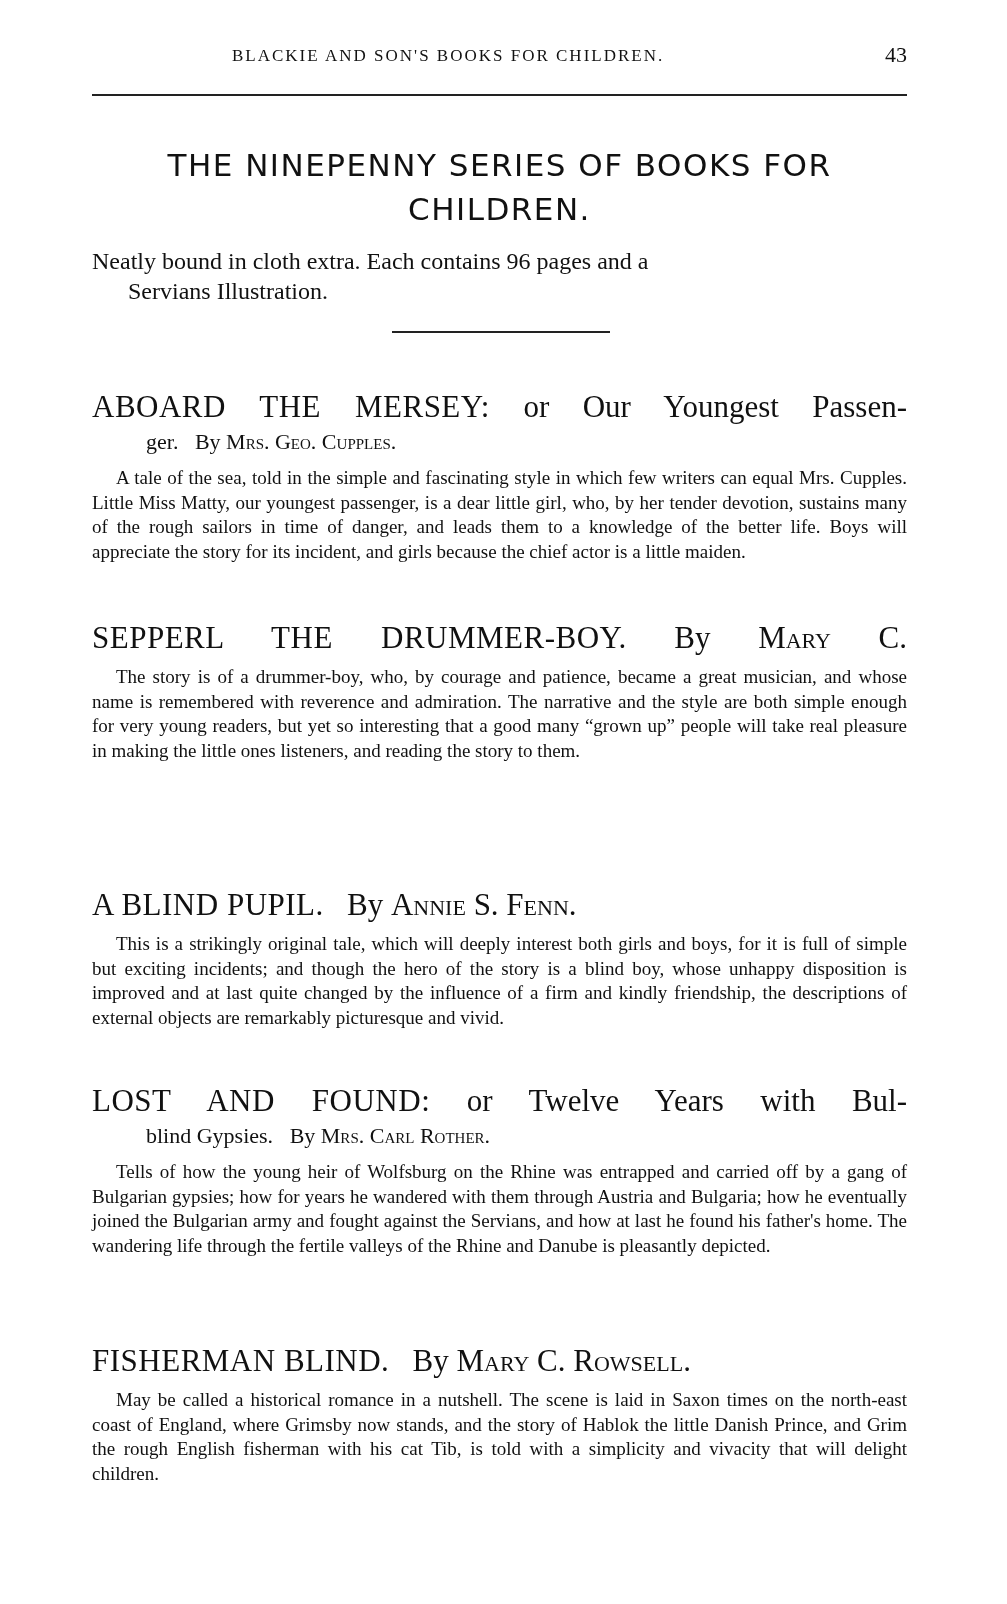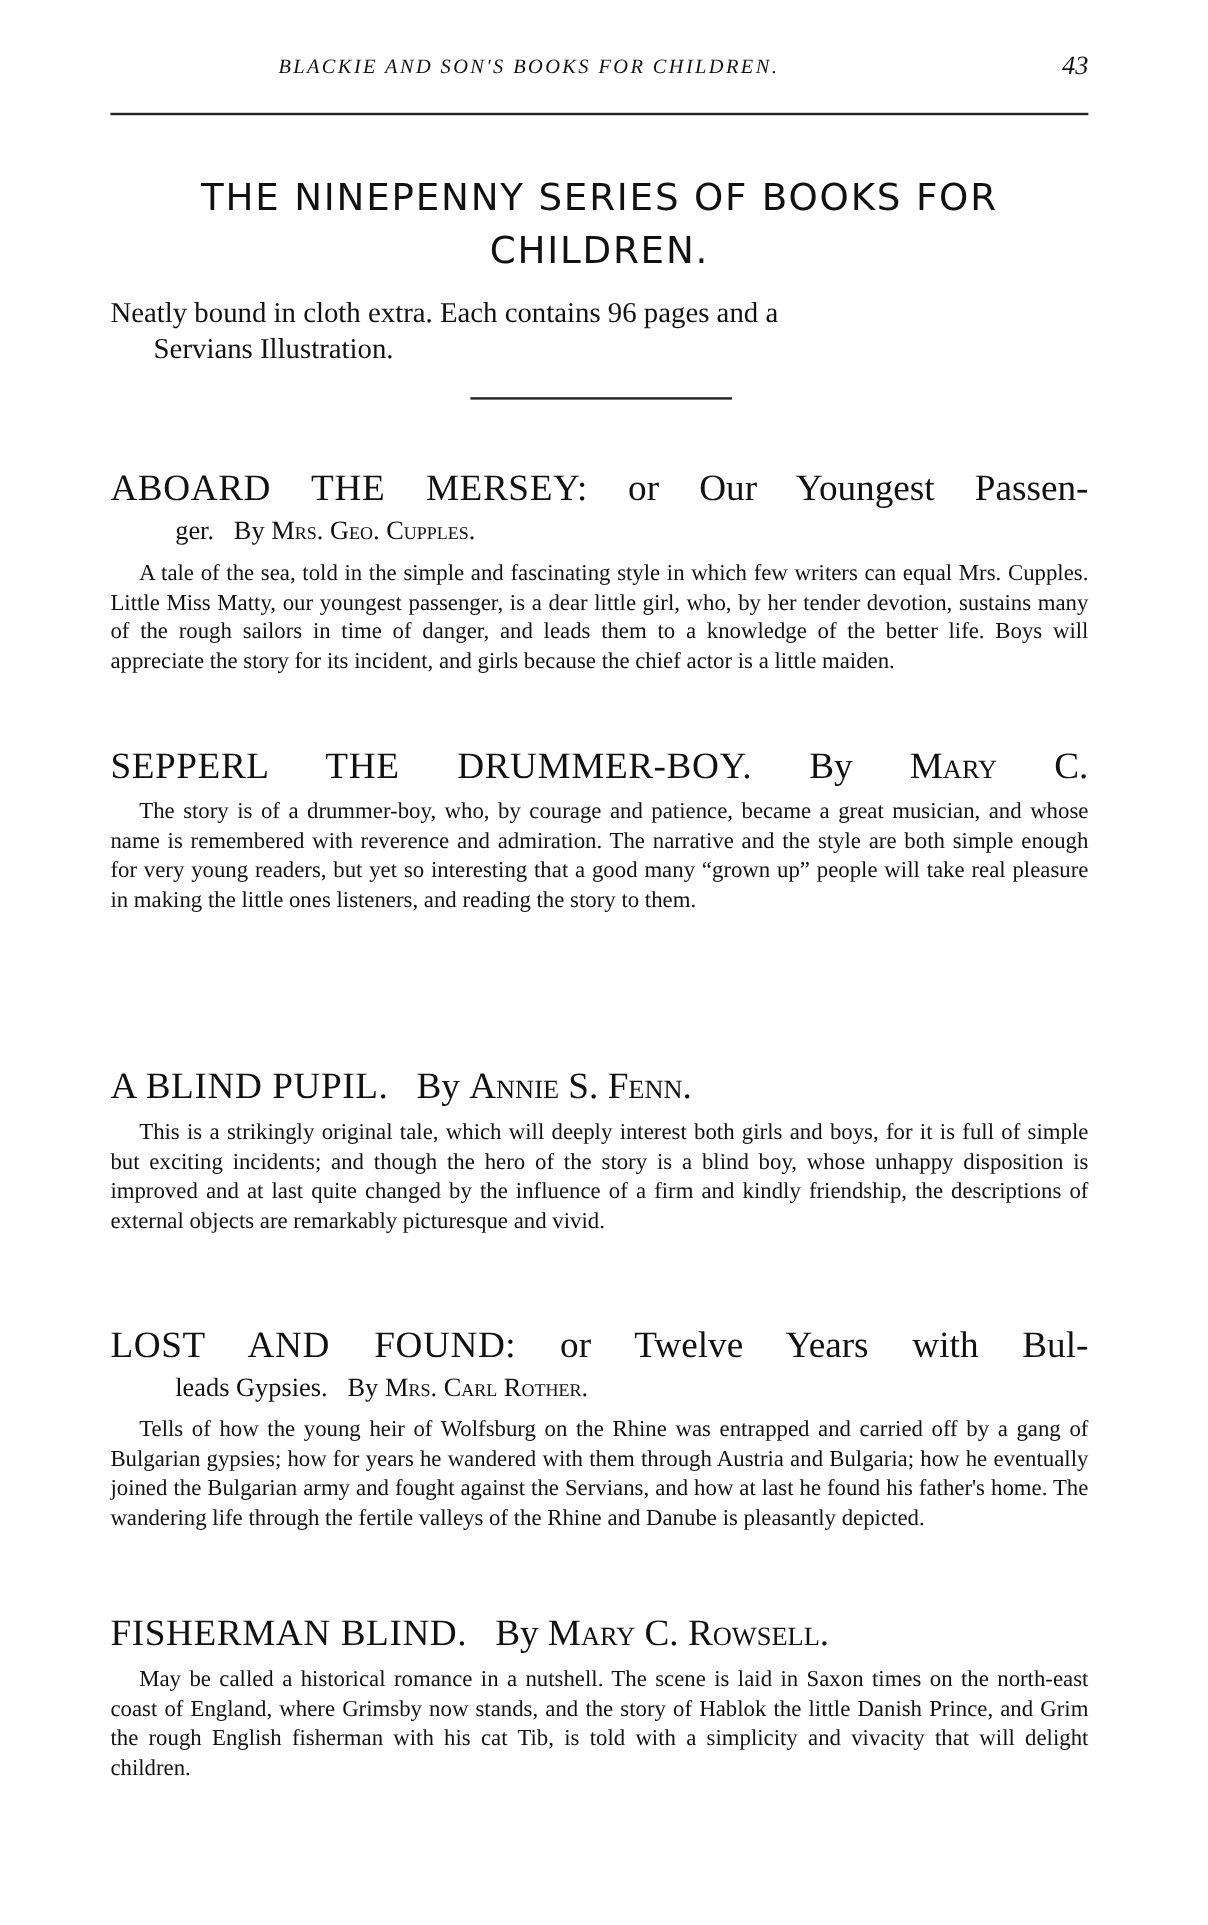--- a/index.html
+++ b/index.html
@@ -2,21 +2,21 @@
 <html><head>
   <meta charset="utf-8">
   <style>
     html, body { margin: 0; padding: 0; background: #ffffff; }
     body {
       width: 1007px; height: 1604px; position: relative; overflow: hidden;
       color: #111111;
       font-family: "Liberation Serif", "DejaVu Serif", serif;
     }
     .running-head {
-      position: absolute; left: 92px; top: 42px; width: 815px; height: 30px; font-style: italic;
+      position: absolute; left: 92px; top: 42px; width: 815px; height: 30px;
     }
     .running-head .rh-title {
       position: absolute; left: 140px; top: 4px;
       font-size: 17px; letter-spacing: 2px; text-transform: uppercase;
     }
     .running-head .rh-page {
       position: absolute; right: 0; top: 0; font-size: 22px;
     }
     .head-rule {
       position: absolute; left: 92px; top: 94px; width: 815px; height: 0;
@@ -92,26 +92,26 @@
 
 <div class="entry" style="top:886px;">
   <p class="entry-title single">
     <span class="big">A BLIND PUPIL.</span>&nbsp;&nbsp;
     <span>By</span>
     <span class="sc">Annie S. Fenn.</span>
   </p>
   <p class="entry-body">This is a strikingly original tale, which will deeply interest both girls and boys, for it is full of simple but exciting incidents; and though the hero of the story is a blind boy, whose unhappy disposition is improved and at last quite changed by the influence of a firm and kindly friendship, the descriptions of external objects are remarkably picturesque and vivid.</p>
 </div>
 
-<div class="entry" style="top:1082px;margin-top:20px;">
+<div class="entry" style="top:1082px;">
   <p class="entry-title">
     <span class="big">LOST AND FOUND:</span><span> or Twelve Years with Bul-</span>
   </p>
   <p class="entry-title-cont">
-    <span>leads Gypsies.</span>&nbsp;&nbsp;
+    <span>blind Gypsies.</span>&nbsp;&nbsp;
     <span>By</span>
     <span class="sc">Mrs. Carl Rother.</span>
   </p>
   <p class="entry-body">Tells of how the young heir of Wolfsburg on the Rhine was entrapped and carried off by a gang of Bulgarian gypsies; how for years he wandered with them through Austria and Bulgaria; how he eventually joined the Bulgarian army and fought against the Servians, and how at last he found his father's home. The wandering life through the fertile valleys of the Rhine and Danube is pleasantly depicted.</p>
 </div>
 
 <div class="entry" style="top:1342px;">
   <p class="entry-title single">
     <span class="big">FISHERMAN BLIND.</span>&nbsp;&nbsp;
     <span>By</span>

